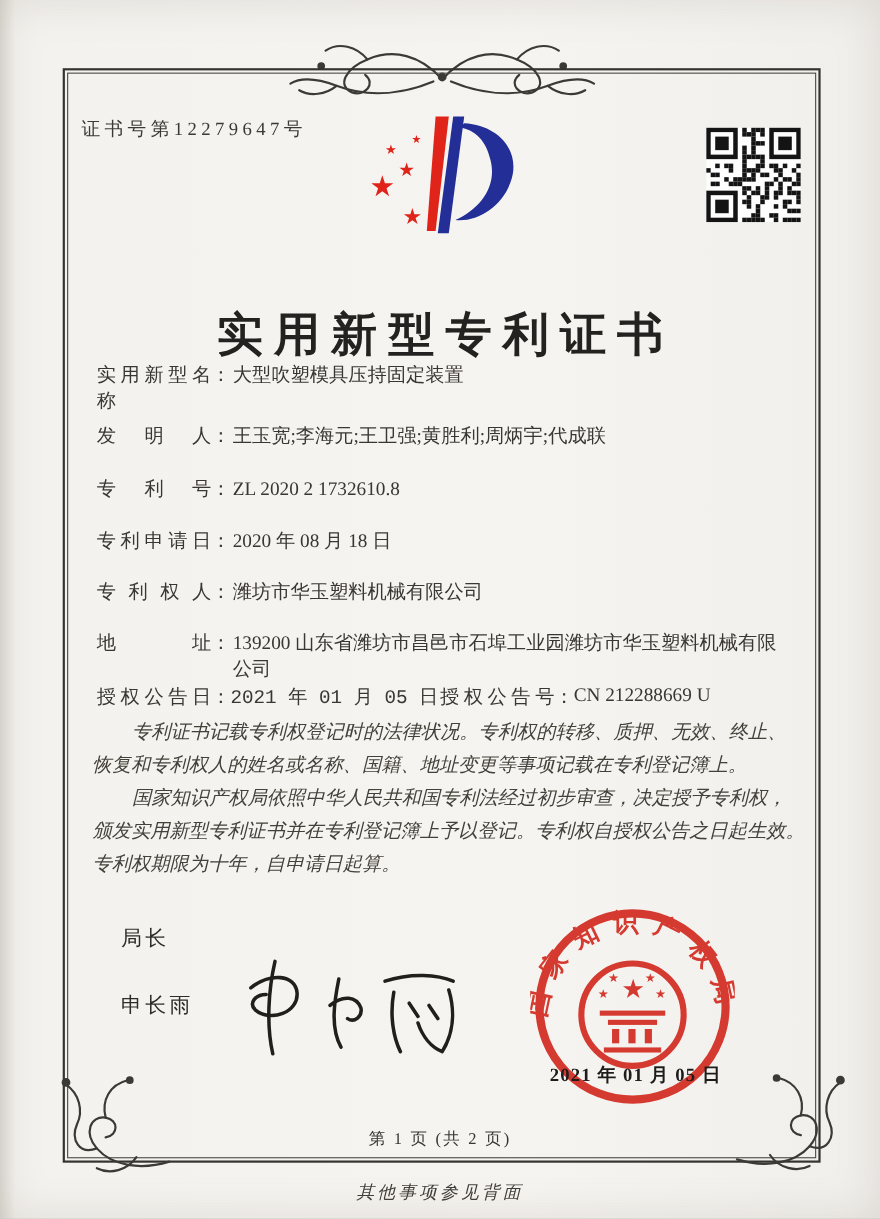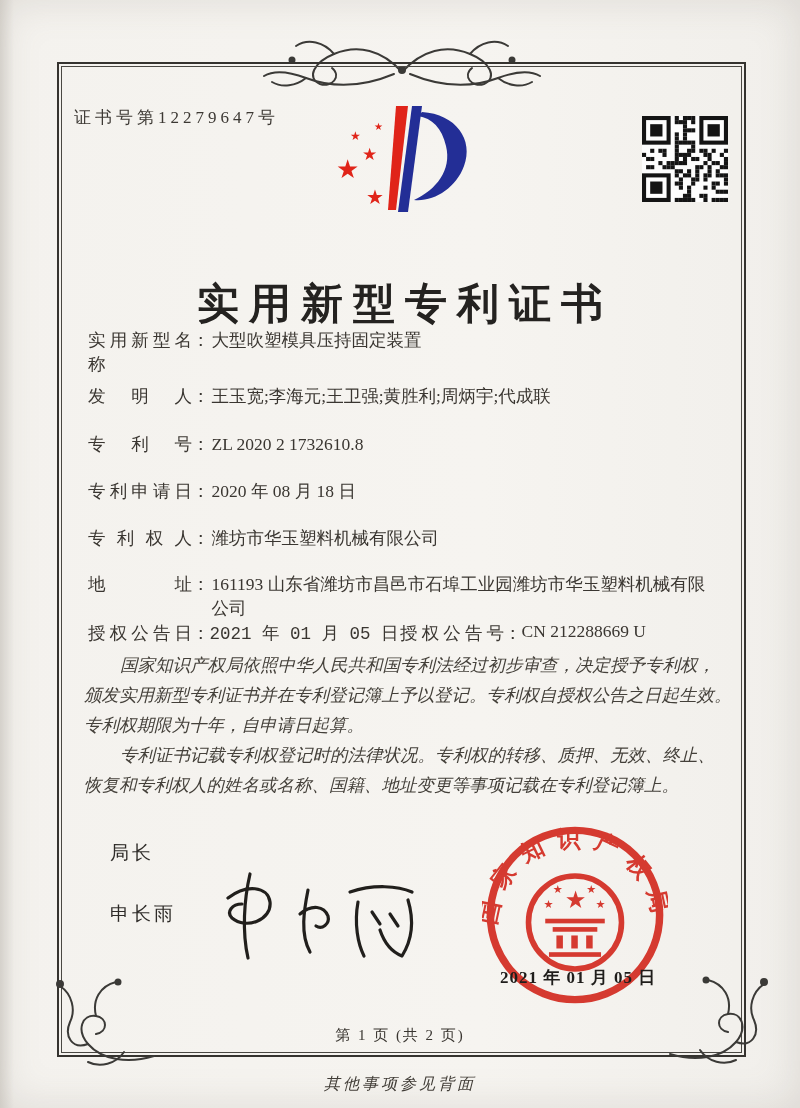--- a/index.html
+++ b/index.html
@@ -265,39 +265,39 @@
     <span class="fvalue">2020 年 08 月 18 日</span>
   </div>
   <div class="frow r4">
     <span class="flabel">专利权人</span>
       <span class="fcolon">：</span>
     <span class="fvalue">潍坊市华玉塑料机械有限公司</span>
   </div>
   <div class="frow r5">
     <span class="flabel">地址</span>
       <span class="fcolon">：</span>
-    <span class="fvalue">161193 山东省潍坊市昌邑市石埠工业园潍坊市华玉塑料机械有限公司</span>
+    <span class="fvalue">139200 山东省潍坊市昌邑市石埠工业园潍坊市华玉塑料机械有限公司</span>
   </div>
 
   <div class="grant-row">
     <span class="grant-left">
       <span class="flabel">授权公告日</span>
         <span>：</span>
       <span>2021 年 01 月 05 日</span>
     </span>
     <span class="grant-right">
       <span class="flabel">授权公告号</span>
         <span>：</span>
       <span>CN 212288669 U</span>
     </span>
   </div>
 
   <div class="bodytext">
+    <p>专利证书记载专利权登记时的法律状况。专利权的转移、质押、无效、终止、恢复和专利权人的姓名或名称、国籍、地址变更等事项记载在专利登记簿上。</p>
     <p>国家知识产权局依照中华人民共和国专利法经过初步审查，决定授予专利权，颁发实用新型专利证书并在专利登记簿上予以登记。专利权自授权公告之日起生效。专利权期限为十年，自申请日起算。</p>
-    <p>专利证书记载专利权登记时的法律状况。专利权的转移、质押、无效、终止、恢复和专利权人的姓名或名称、国籍、地址变更等事项记载在专利登记簿上。</p>
   </div>
 
   <div class="director">
     <div>局长</div>
     <div class="dname">申长雨</div>
   </div>
 
   <svg class="sig" width="215" height="110" viewBox="0 0 215 110">
     <g stroke="#211f1c" stroke-width="3.2" fill="none" stroke-linecap="round" stroke-linejoin="round">
       <path d="M38,14 C32,40 30,72 36,98"></path>

